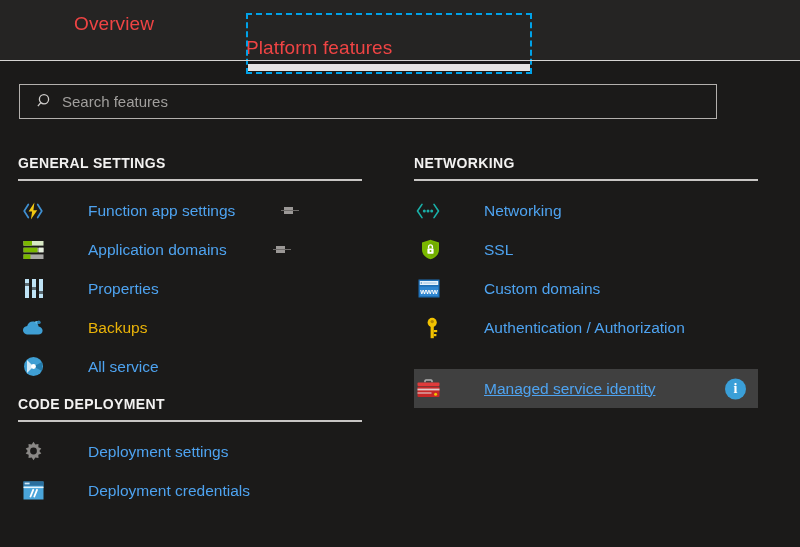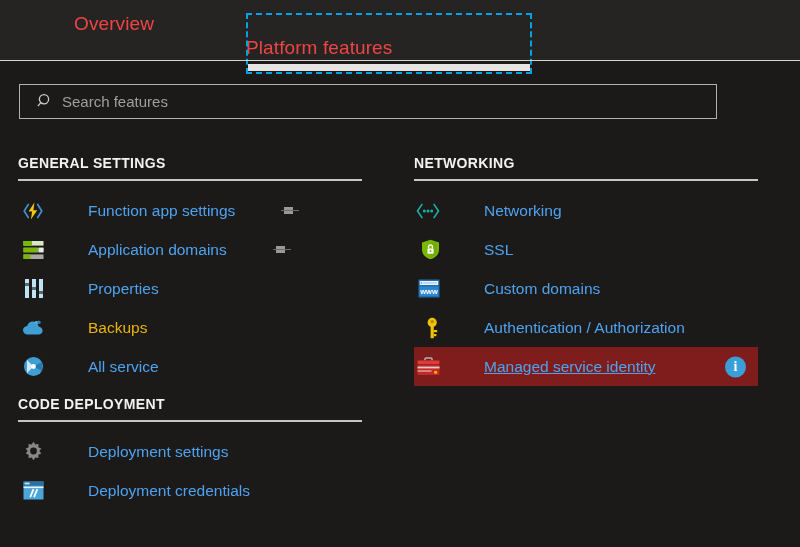--- a/index.html
+++ b/index.html
@@ -123,21 +123,21 @@
     height: 39px;
     display: flex;
     align-items: center;
     box-sizing: border-box;
     padding-left: 2px;
     cursor: pointer;
     position: relative;
     width: 344px;
     gap: 36px;
   }
-  .item.hovered { background: #7f1d1d; }
+  .item.hovered { background: #404040; margin-top: 22px; }
   .item-icon {
     width: 24px; height: 24px;
     flex: 0 0 auto;
     display: flex;
     align-items: center;
     justify-content: flex-end;
     margin-right: 8px;
   }
   .item-label {
     font-size: 15.5px;

